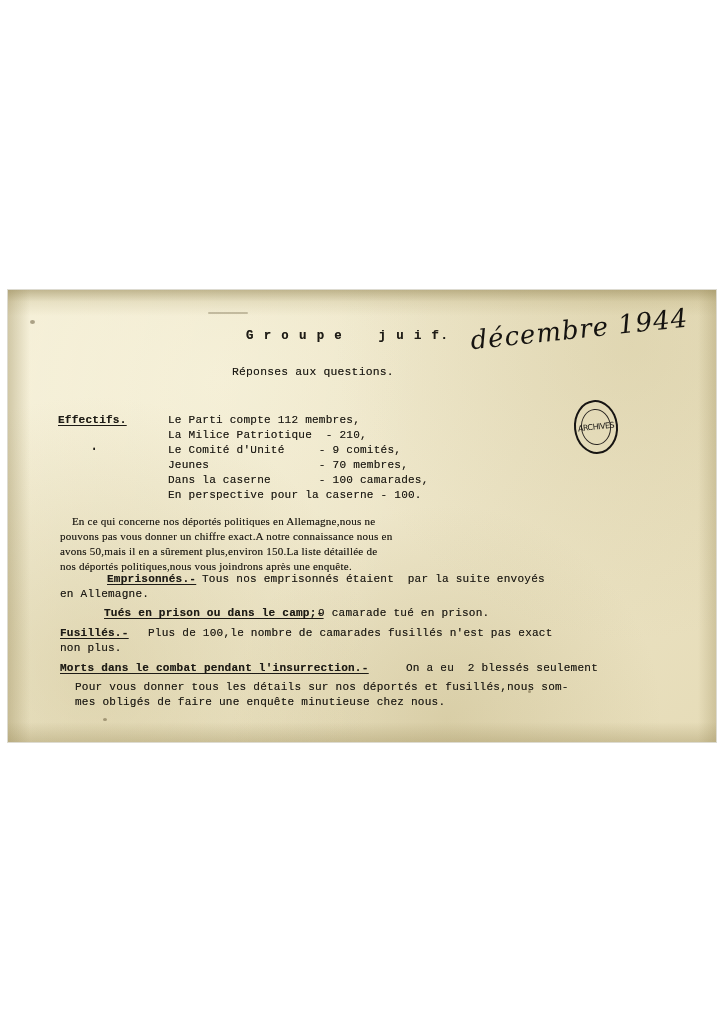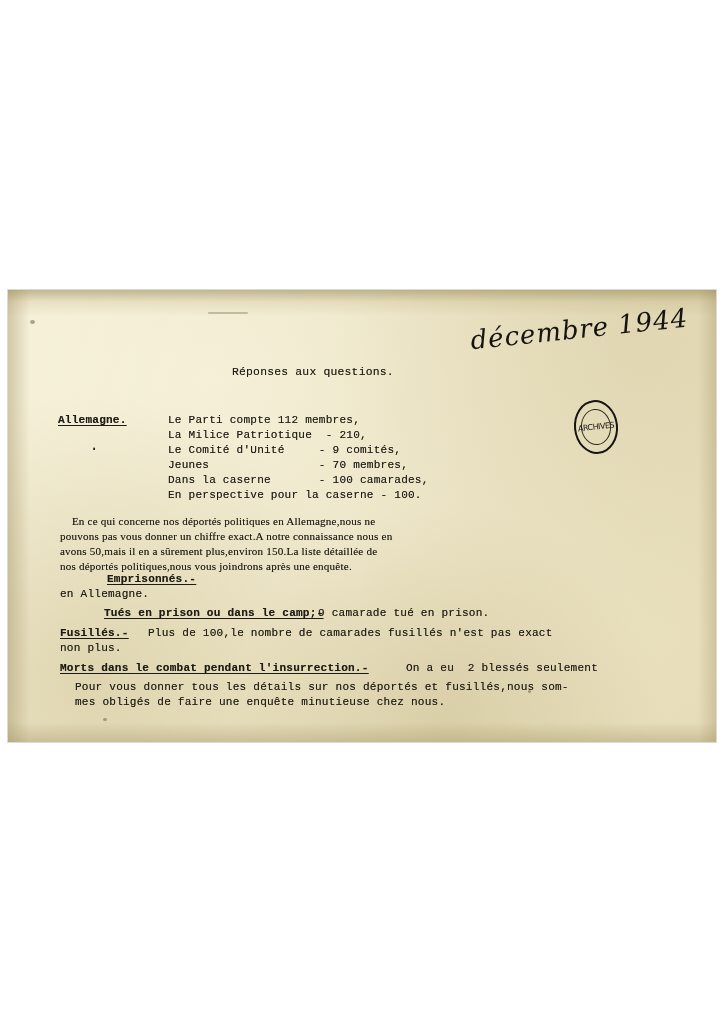--- a/index.html
+++ b/index.html
@@ -169,44 +169,46 @@
   <div class="edge-top"></div>
   <div class="edge-left"></div>
   <div class="edge-bottom"></div>
   <div class="edge-right"></div>
 
   <div class="speck" style="left:22px;  top:30px;  width:5px;  height:4px;"></div>
   <div class="speck" style="left:200px; top:22px;  width:40px; height:2px; border-radius:1px; opacity:0.35;"></div>
   <div class="speck" style="left:520px; top:400px; width:3px;  height:3px;"></div>
   <div class="speck" style="left:95px;  top:428px; width:4px;  height:3px;"></div>
 
+  <div class="typed" id="title">G r o u p e    j u i f.</div>
   <div class="typed" id="subtitle">Réponses aux questions.</div>
 
   <div id="handdate">décembre 1944</div>
 
   <div id="stamp">
     <div class="inner"></div>
     <div class="glyph">ARCHIVES</div>
   </div>
 
-  <div class="typed b u" id="lbl-effectifs">Allemagne.</div>
+  <div class="typed b u" id="lbl-effectifs">Effectifs.</div>
   <div class="typed" id="eff-bullet">·</div>
   <div class="typed" id="eff-lines">Le Parti compte 112 membres,
 La Milice Patriotique  - 210,
 Le Comité d'Unité     - 9 comités,
 Jeunes                - 70 membres,
 Dans la caserne       - 100 camarades,
 En perspective pour la caserne - 100.</div>
 
   <div class="typed" id="para1">    En ce qui concerne nos déportés politiques en Allemagne,nous ne
 pouvons pas vous donner un chiffre exact.A notre connaissance nous en
 avons 50,mais il en a sûrement plus,environ 150.La liste détaillée de
 nos déportés politiques,nous vous joindrons après une enquête.</div>
 
   <div class="typed b u" id="lbl-empr">Emprisonnés.-</div>
+  <div class="typed" id="empr-rest">Tous nos emprisonnés étaient  par la suite envoyés</div>
   <div class="typed" id="empr-l2">en Allemagne.</div>
 
   <div class="typed b u" id="lbl-tues">Tués en prison ou dans le camp;-</div>
   <div class="typed" id="tues-rest">9 camarade tué en prison.</div>
 
   <div class="typed b u" id="lbl-fus">Fusillés.-</div>
   <div class="typed" id="fus-rest">Plus de 100,le nombre de camarades fusillés n'est pas exact</div>
   <div class="typed" id="fus-l2">non plus.</div>
 
   <div class="typed b u" id="lbl-morts">Morts dans le combat pendant l'insurrection.-</div>

